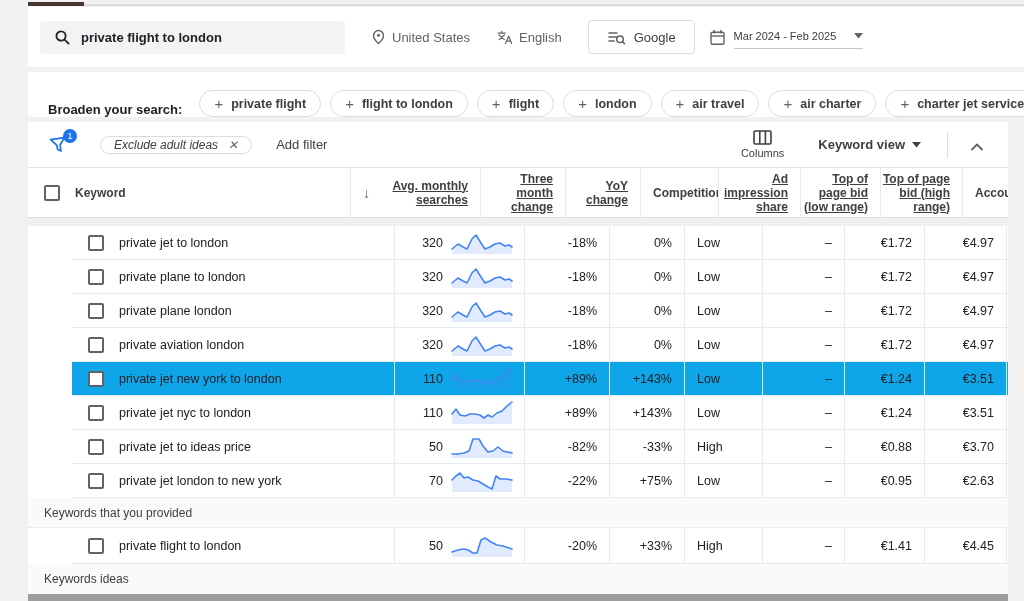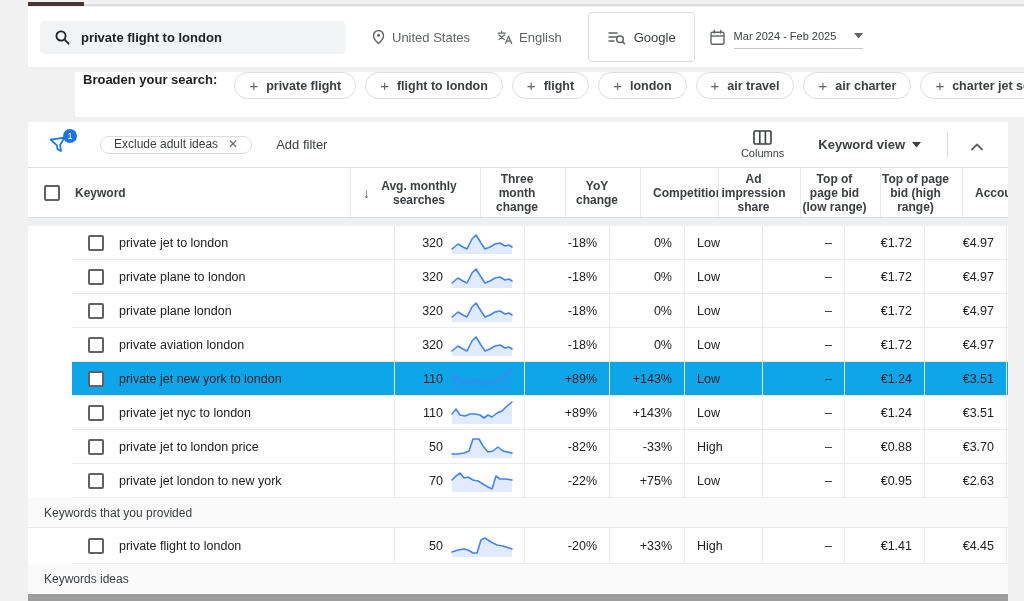--- a/index.html
+++ b/index.html
@@ -10,61 +10,61 @@
   .edge-dark { position:absolute; left:28px; top:2px; width:56px; height:4px; background:#473634; }
   .edge-light { position:absolute; left:84px; top:4px; right:0; height:2px; background:#dcdcdc; }
 
   
   .topbar { position:absolute; left:28px; top:7px; right:0; height:60px; background:#fff;
             display:flex; align-items:center; padding-left:12px; }
   .searchbox { width:305px; height:33px; background:#f1f3f4; border-radius:4px;
                display:flex; align-items:center; gap:10px; padding:0 14px; }
   .searchbox .q-text { font-size:13px; font-weight:700; color:#202124; white-space:nowrap; }
   .tb-item { display:flex; align-items:center; gap:6px; font-size:13px; color:#5f6368; margin-left:26px; white-space:nowrap; }
-  .net-box { margin-left:26px; height:50px; border:1px solid #dadce0; border-radius:4px;
+  .net-box { margin-left:26px; height:34px; border:1px solid #dadce0; border-radius:4px;
              display:flex; align-items:center; gap:8px; padding:0 18px; font-size:13px; color:#3c4043; background:#fff; }
   .date-ctl { display:flex; align-items:center; gap:8px; margin-left:14px; font-size:11px; color:#3c4043; }
   .date-under { display:flex; align-items:center; gap:18px; border-bottom:1px solid #c4c7ca; padding-bottom:6px; padding-top:5px; }
 
   
   .broadenbar { position:absolute; left:28px; top:72px; right:0; height:45px; background:#fff;
-                display:flex; align-items:flex-start; padding-left:8px; gap:9px;margin-left:47px; }
+                display:flex; align-items:flex-end; padding-left:20px; gap:9px; }
   .broaden-label { font-size:13px; font-weight:700; color:#202124; margin-right:8px; white-space:nowrap; }
   .chip { display:flex; align-items:center; gap:8px; border:1px solid #dadce0; border-radius:16px;
           height:27px; padding:0 14px; font-size:12.5px; font-weight:700; color:#3c4043; background:#fff; white-space:nowrap; cursor:pointer; }
   .chip .plus { color:#5f6368; font-size:15px; font-weight:400; }
 
   
   .panel { position:absolute; left:28px; top:122px; width:980px; bottom:0; background:#fff; }
 
   .toolbar { height:46px; display:flex; align-items:center; padding:0 14px 0 20px; border-bottom:1px solid #e0e0e0; }
   .funnel-wrap { position:relative; width:22px; height:22px; }
   .badge { position:absolute; top:-5px; right:-7px; width:14px; height:14px; border-radius:50%;
            background:#1a73e8; color:#fff; font-size:9px; display:flex; align-items:center; justify-content:center; }
-  .filter-chip { display:flex; align-items:flex-start; gap:10px; border:1px solid #dadce0; border-radius:15px;
-                 height:18px; padding:0 13px; font-size:12px; color:#3c4043; margin-left:30px; cursor:pointer; white-space:nowrap; }
+  .filter-chip { display:flex; align-items:center; gap:10px; border:1px solid #dadce0; border-radius:15px;
+                 height:18px; padding:0 13px; font-size:12px; color:#3c4043; margin-left:30px; cursor:pointer; white-space:nowrap;font-style:italic; }
   .filter-chip .x { color:#5f6368; font-size:12px; }
   .add-filter { margin-left:24px; font-size:13px; color:#3c4043; cursor:pointer; white-space:nowrap; }
   .ideas-count { margin-left:20px; font-size:15px; color:#202124; white-space:nowrap; }
   .toolbar-spacer { flex:1; }
   .columns-stack { display:flex; flex-direction:column; align-items:center; gap:2px; font-size:11px; color:#3c4043; cursor:pointer; }
   .view-ctl { display:flex; align-items:center; gap:7px; font-size:13px; font-weight:700; color:#3c4043; margin-left:34px; cursor:pointer; white-space:nowrap; }
   .vdiv { width:1px; height:26px; background:#dadce0; margin:0 22px 0 26px; }
   .collapse { cursor:pointer; padding:4px 10px 0 0; }
 
   
   .grid { display:grid; grid-template-columns:47px 275px 130px 85px 75px 78px 82px 80px 82px 1fr; }
   .thead { height:50px; border-bottom:1px solid #dadce0; font-size:12px; font-weight:700; color:#3c4043; }
   .hcell, .cell { display:flex; align-items:center; overflow:hidden; }
   .bl { border-left:1px solid #e8eaed; }
   .right { justify-content:flex-end; text-align:right; padding-right:12px; }
   .left-pad { padding-left:12px; }
   .c-cb { justify-content:center; }
   .cb { width:16px; height:16px; border:2px solid #5f6368; border-radius:2px; background:#fff; display:inline-block; cursor:pointer; }
-  .htext-right { text-align:center; }
+  .htext-right { text-align:right;text-decoration:underline; }
   .h-avg { justify-content:space-between; padding:0 12px 0 12px; }
   .sort { color:#5f6368; font-size:14px; }
 
   .gapband { height:8px; background:#eef0f1; }
 
   .trow { height:34px; border-bottom:1px solid #e8eaed; font-size:12.5px; color:#202124; background:#fff;margin-left:44px; }
   .trow.hl { background:#0ea5e9; }
   .trow.tall { height:36px; }
   .c-avg { justify-content:flex-end; gap:7px; padding-right:10px; }
   .c-avg .num { font-size:12.5px; color:#202124; }
@@ -364,21 +364,21 @@
     <div class="cell bl right f-ad">–</div>
     <div class="cell bl right f-low">€1.24</div>
     <div class="cell bl right f-high">€3.51</div>
     <div class="cell bl f-acct"></div>
   </div>
 
   <div class="trow grid">
     <div class="cell c-cb">
           <span class="cb"></span>
         </div>
-    <div class="cell f-kw">private jet to london price</div>
+    <div class="cell f-kw">private jet to ideas price</div>
     <div class="cell bl c-avg">
       <span class="num f-num">50</span>
       <svg class="spark" viewBox="0 0 64 26" preserveAspectRatio="none">
             <polygon points="2,20 8,20 14,19 19,17 23,5 29,5 33,12 38,18 43,17 48,13 53,17 62,19 62,24 2,24" fill="rgba(66,133,244,0.16)"></polygon>
             <polyline points="2,20 8,20 14,19 19,17 23,5 29,5 33,12 38,18 43,17 48,13 53,17 62,19" fill="none" stroke="#4285f4" stroke-width="1.6" stroke-linejoin="round" stroke-linecap="round"></polyline>
           </svg>
     </div>
     <div class="cell bl right f-3m">-82%</div>
     <div class="cell bl right f-yoy">-33%</div>
     <div class="cell bl left-pad f-comp">High</div>

